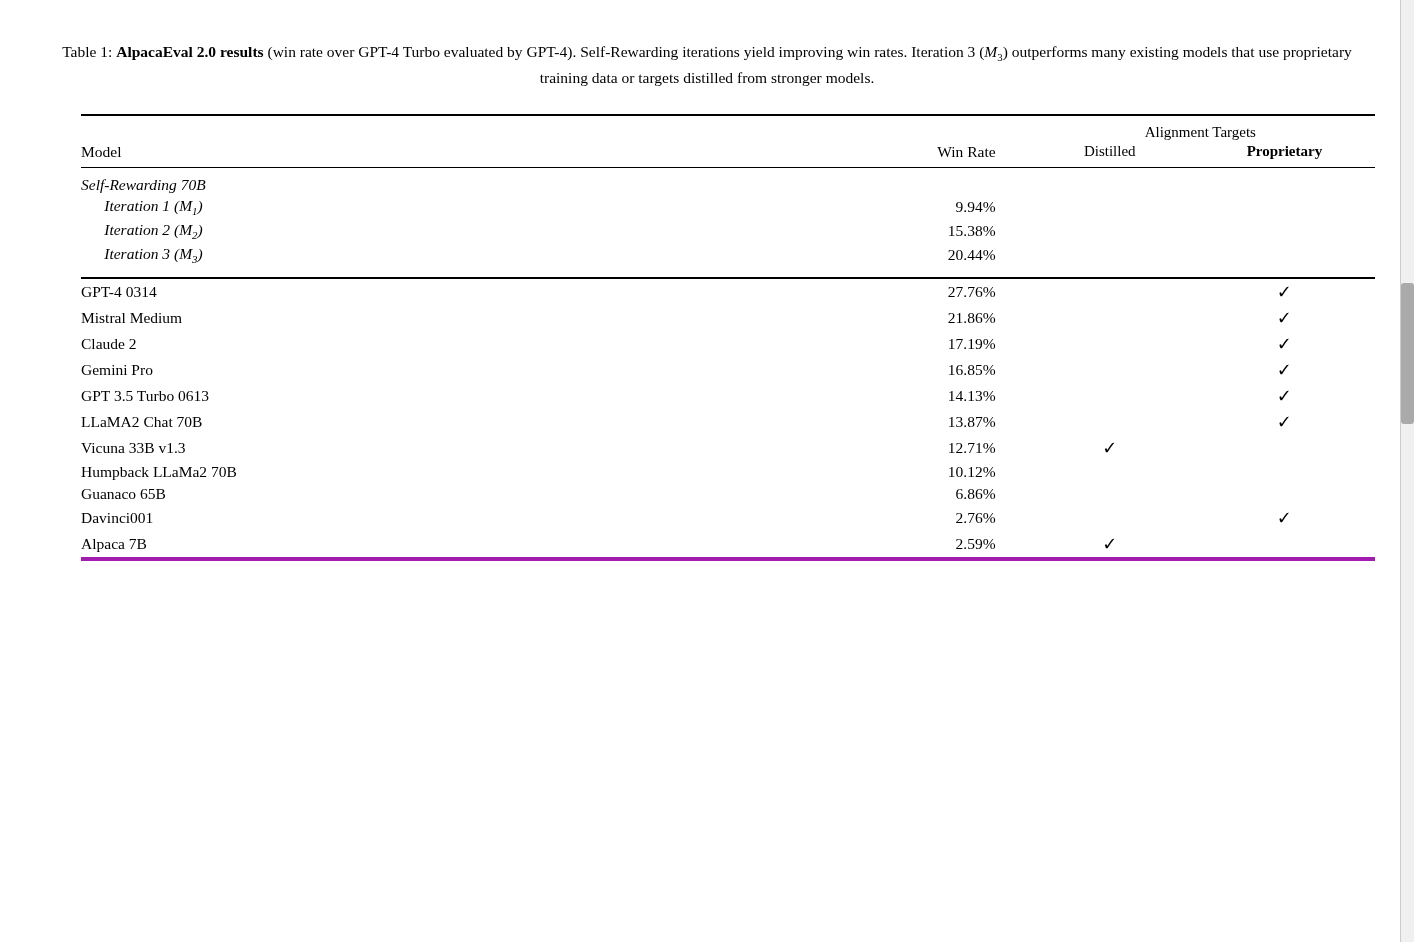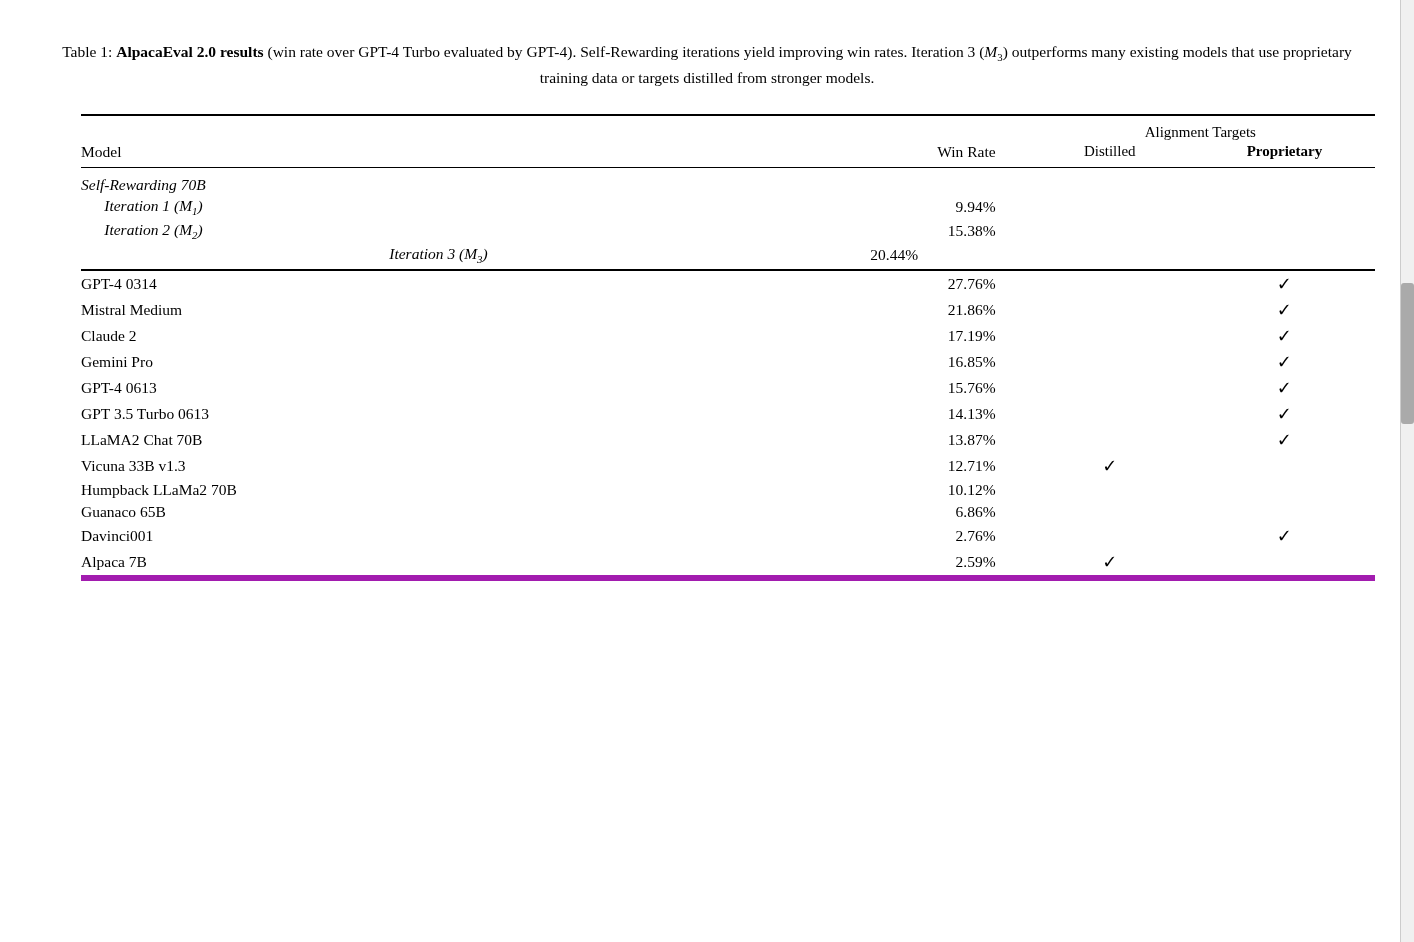--- a/index.html
+++ b/index.html
@@ -54,21 +54,21 @@
 
     .header-border-bottom {
       border-bottom: 1px solid #000;
     }
 
     .section-border-bottom {
       border-bottom: 2px solid #000;
     }
 
     .bottom-border {
-      border-bottom: 6px solid #a21caf;
+      border-bottom: 4px solid #a21caf;
     }
 
     thead tr.alignment-header td {
       padding-top: 8px;
       padding-bottom: 2px;
       text-align: right;
       font-weight: normal;
       font-size: 15px;
     }
 
@@ -135,22 +135,21 @@
     .iteration-row td {
       font-style: italic;
     }
 
     .iteration-row td.win-rate-col {
       font-style: normal;
       font-family: Liberation Serif, serif;
     }
 
     .last-section-row td {
-      padding-bottom: 4px;
-      text-align: center;
+      padding-bottom: 12px;
     }
 
     .leaderboard-label td {
       padding-top: 8px;
       padding-bottom: 2px;
       font-style: italic;
     }
 
     .normal-row td {
       font-style: normal;
@@ -254,26 +253,20 @@
           <td class="distilled-col"></td>
           <td class="proprietary-col"><span class="checkmark">✓</span></td>
         </tr>
         <tr class="normal-row">
           <td class="model-col">Gemini Pro</td>
           <td class="win-rate-col">16.85%</td>
           <td class="distilled-col"></td>
           <td class="proprietary-col"><span class="checkmark">✓</span></td>
         </tr>
         <tr class="normal-row">
-          <td class="model-col">GPT-4 0613</td>
-          <td class="win-rate-col">15.76%</td>
-          <td class="distilled-col"></td>
-          <td class="proprietary-col"><span class="checkmark">✓</span></td>
-        </tr>
-        <tr class="normal-row">
           <td class="model-col">GPT 3.5 Turbo 0613</td>
           <td class="win-rate-col">14.13%</td>
           <td class="distilled-col"></td>
           <td class="proprietary-col"><span class="checkmark">✓</span></td>
         </tr>
         <tr class="normal-row">
           <td class="model-col">LLaMA2 Chat 70B</td>
           <td class="win-rate-col">13.87%</td>
           <td class="distilled-col"></td>
           <td class="proprietary-col"><span class="checkmark">✓</span></td>

